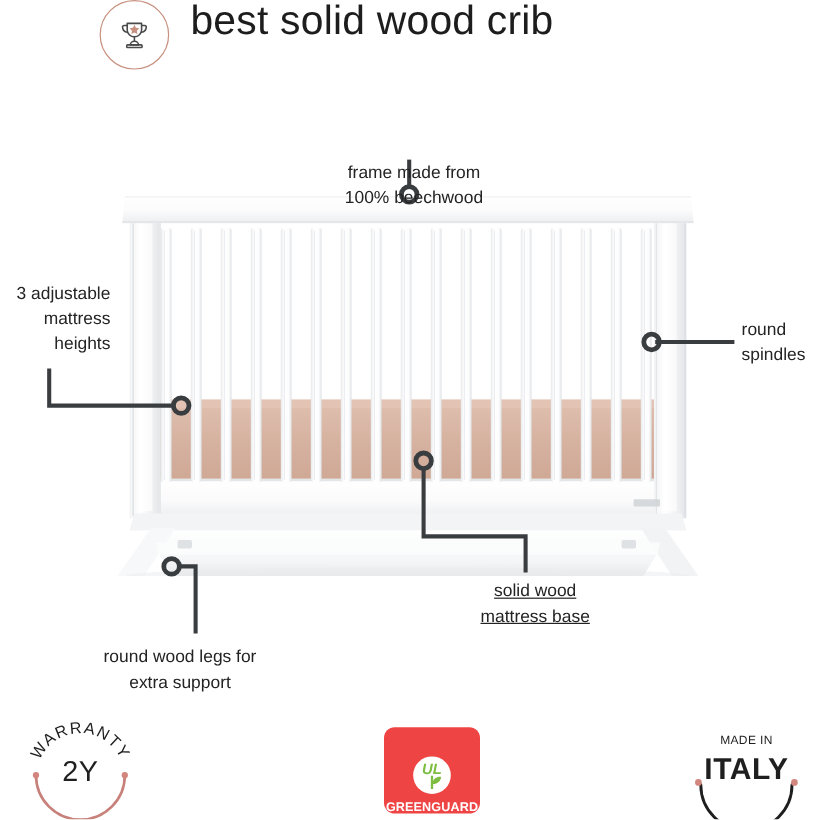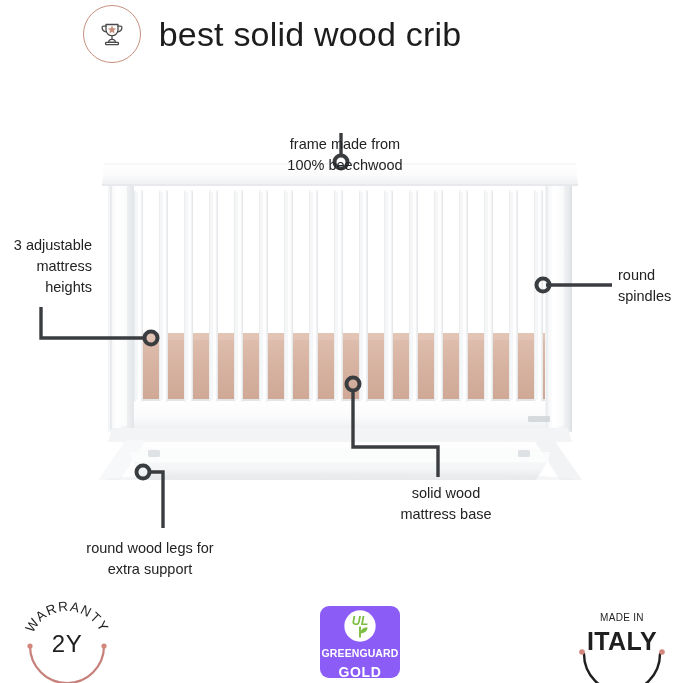--- a/index.html
+++ b/index.html
@@ -12,21 +12,21 @@
     position: relative;
     overflow: hidden;
     font-family: "Liberation Sans", sans-serif;
     color: #2e2e2e;
   }
   .stage { position: absolute; inset: 0; }
 
   
   .header {
     position: absolute; left: 0; top: 0; width: 544px; height: 68px;
-    display: flex; align-items: center; justify-content: center;
+    display: flex; align-items: flex-start; justify-content: center;
     gap: 18px;
   }
   .trophy-badge {
     width: 58px; height: 58px; border-radius: 50%;
     border: 1.6px solid #c8907f;
     display: flex; align-items: center; justify-content: center;
     flex: 0 0 auto;
   }
   .page-title {
     font-size: 34px; font-weight: 400; letter-spacing: .2px;
@@ -48,40 +48,40 @@
   .callout-text {
     position: absolute;
     font-size: 14.5px;
     line-height: 1.45;
     color: #232323;
     white-space: pre-line;
   }
   .ct-beech   { left: 258px; top: 90px;  width: 174px; text-align: center; margin-top: 44px; }
   .ct-heights { left: -4px;  top: 235px; width: 96px;  text-align: right; }
   .ct-round   { left: 618px; top: 265px; width: 70px;  text-align: left; }
-  .ct-base    { left: 376px; top: 483px; width: 140px; text-align: center; }
+  .ct-base    { left: 376px; top: 483px; width: 140px; text-align: center; text-decoration: underline; }
   .ct-legs    { left: 64px;  top: 538px; width: 172px; text-align: center; }
 
   
   .badges {
     position: absolute; left: 0; top: 596px; width: 679px; height: 87px;
   }
   .badge { position: absolute; }
 
   .badge-warranty { left: 8px; top: 2px; width: 118px; height: 85px; }
   .badge-italy    { left: 566px; top: 2px; width: 112px; height: 85px; }
 
   .gg-card {
     position: absolute; left: 320px; top: 10px;
     width: 80px; height: 72px;
-    background: #8b5cf6;
+    background: #ef4444;
     border-radius: 9px;
     display: flex; flex-direction: column;
     align-items: center; justify-content: flex-start;
-    padding-top: 1px;
+    padding-top: 21px;
     overflow: hidden;
   }
   .gg-mark { width: 38px; height: 38px; flex: 0 0 auto; }
   .gg-name {
     color:#ffffff; font-size: 10.5px; font-weight: 700;
     letter-spacing: .1px; line-height: 1; margin-top: 3px;
   }
   .gg-rule { width: 62px; height: 1px; background: rgba(255,255,255,.85); margin-top: 3px; }
   .gg-gold {
     color:#ffffff; font-size: 14px; font-weight: 700;

